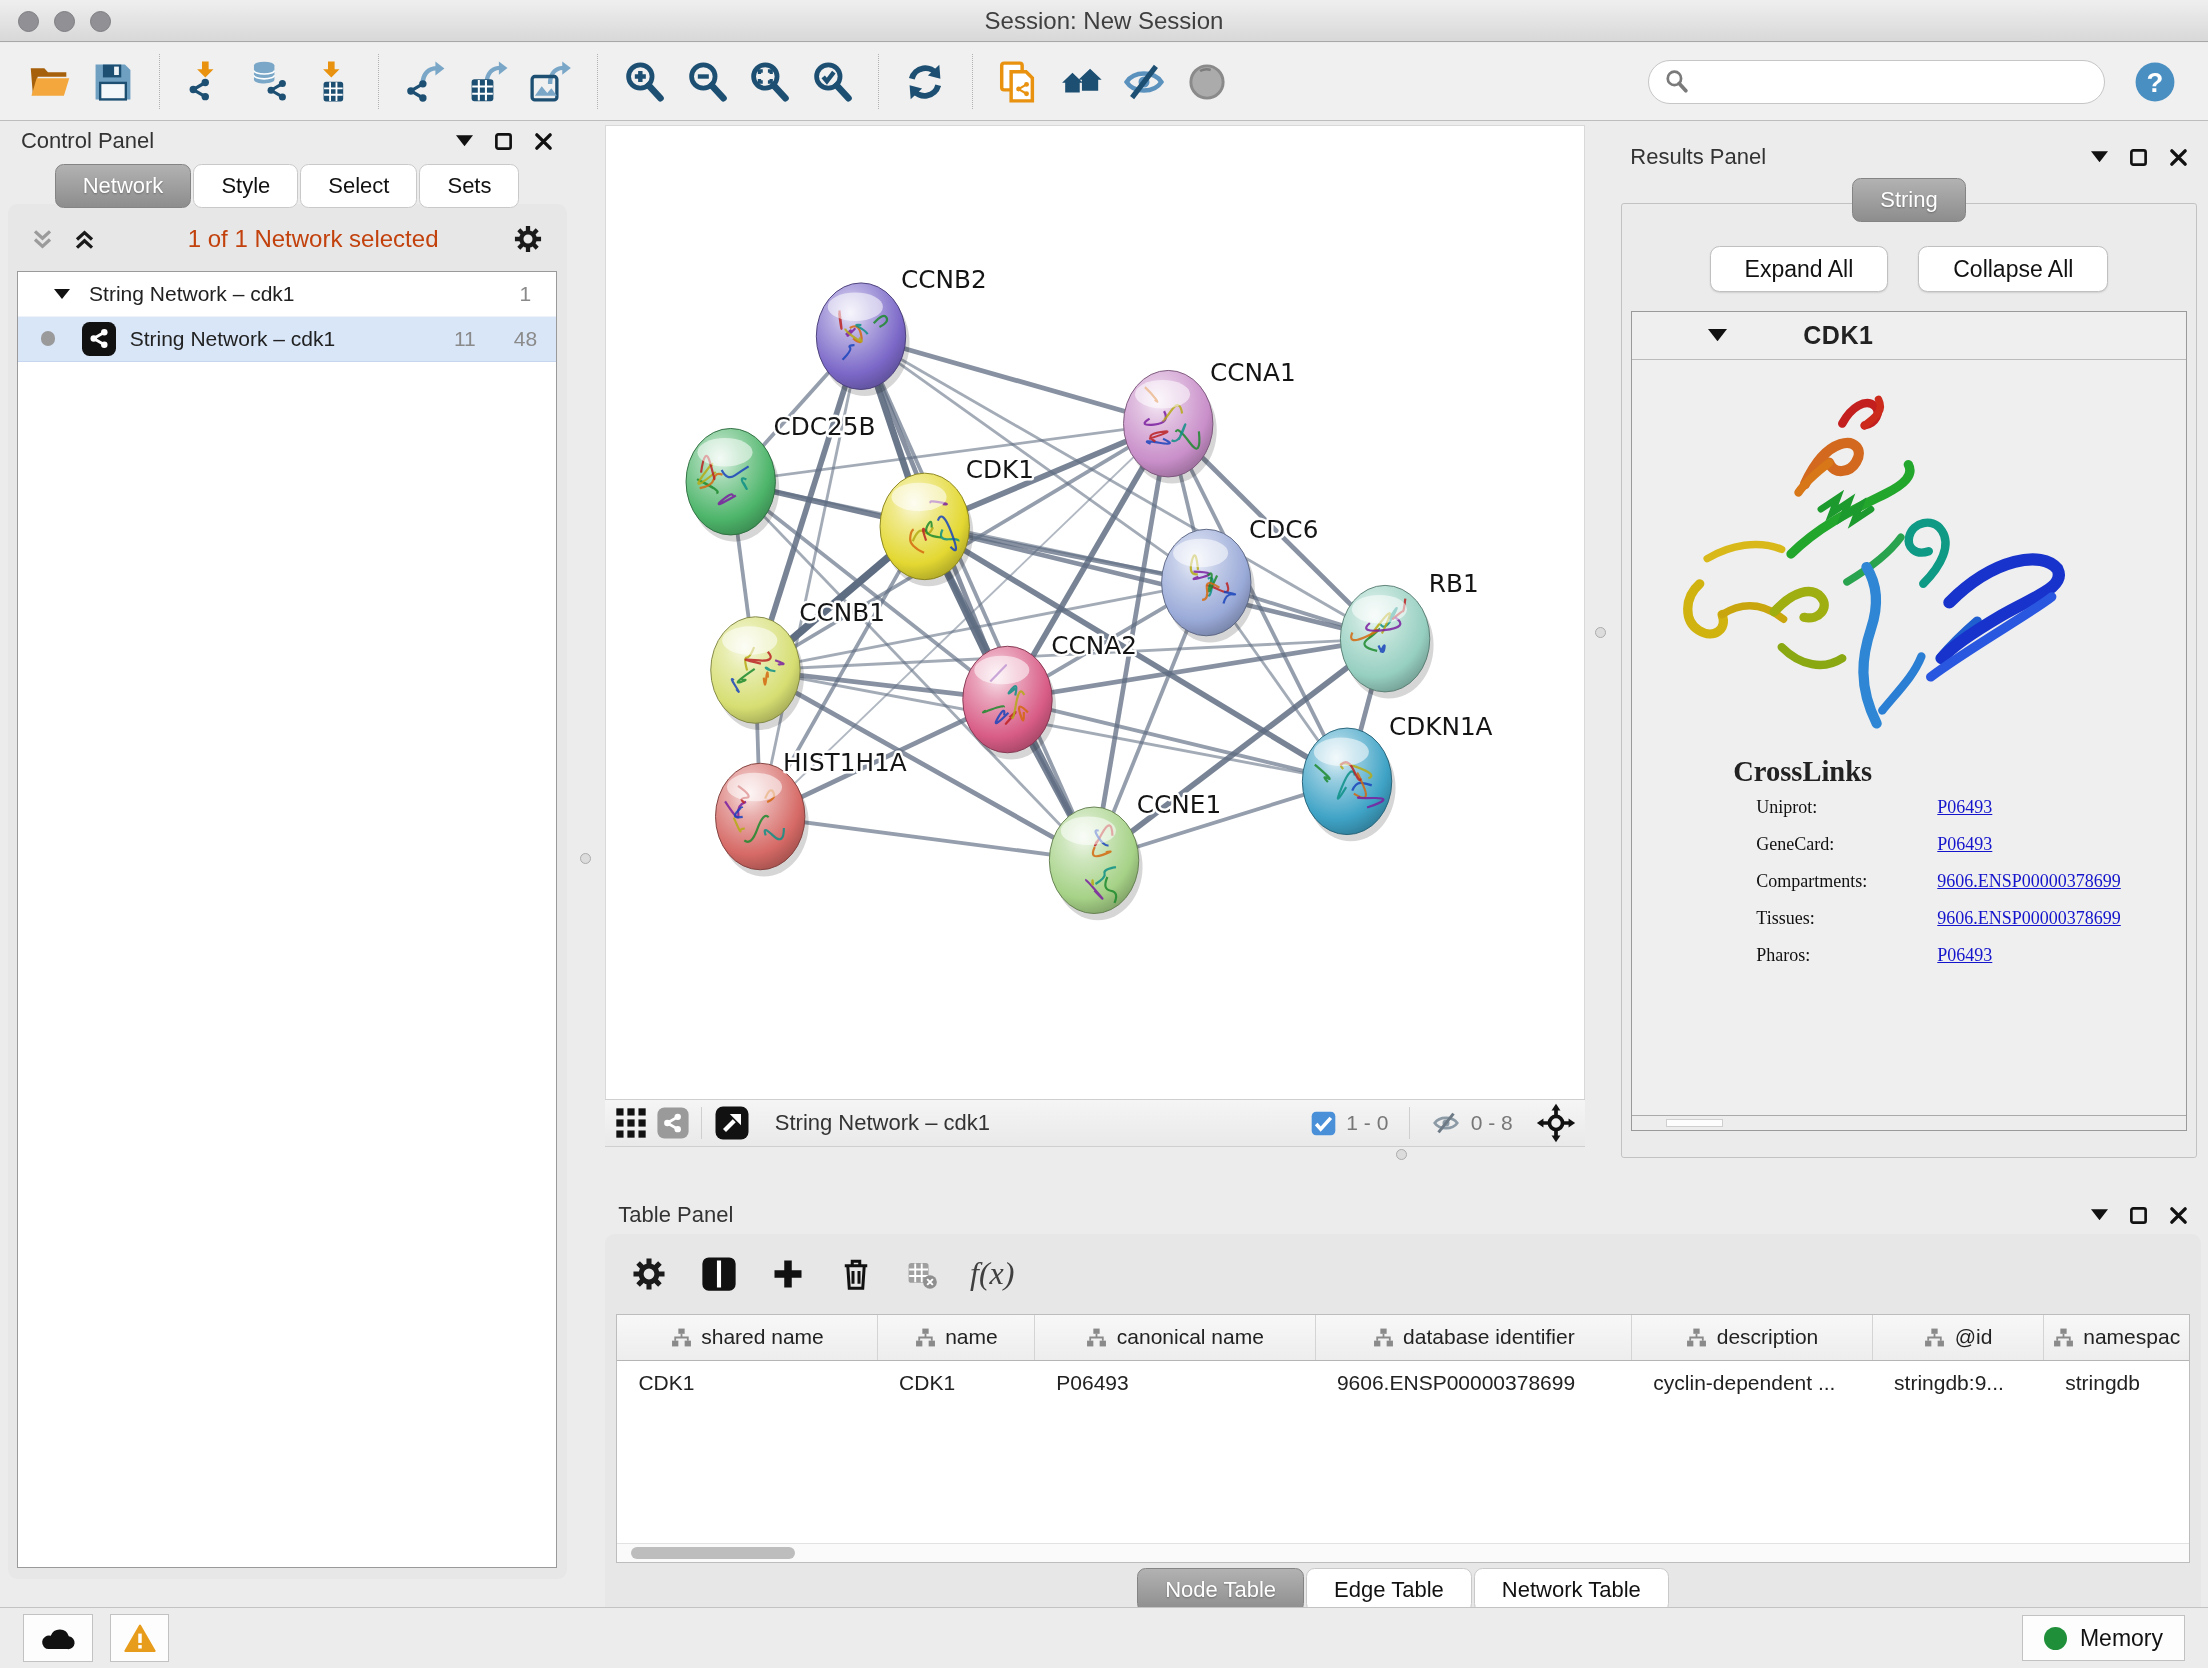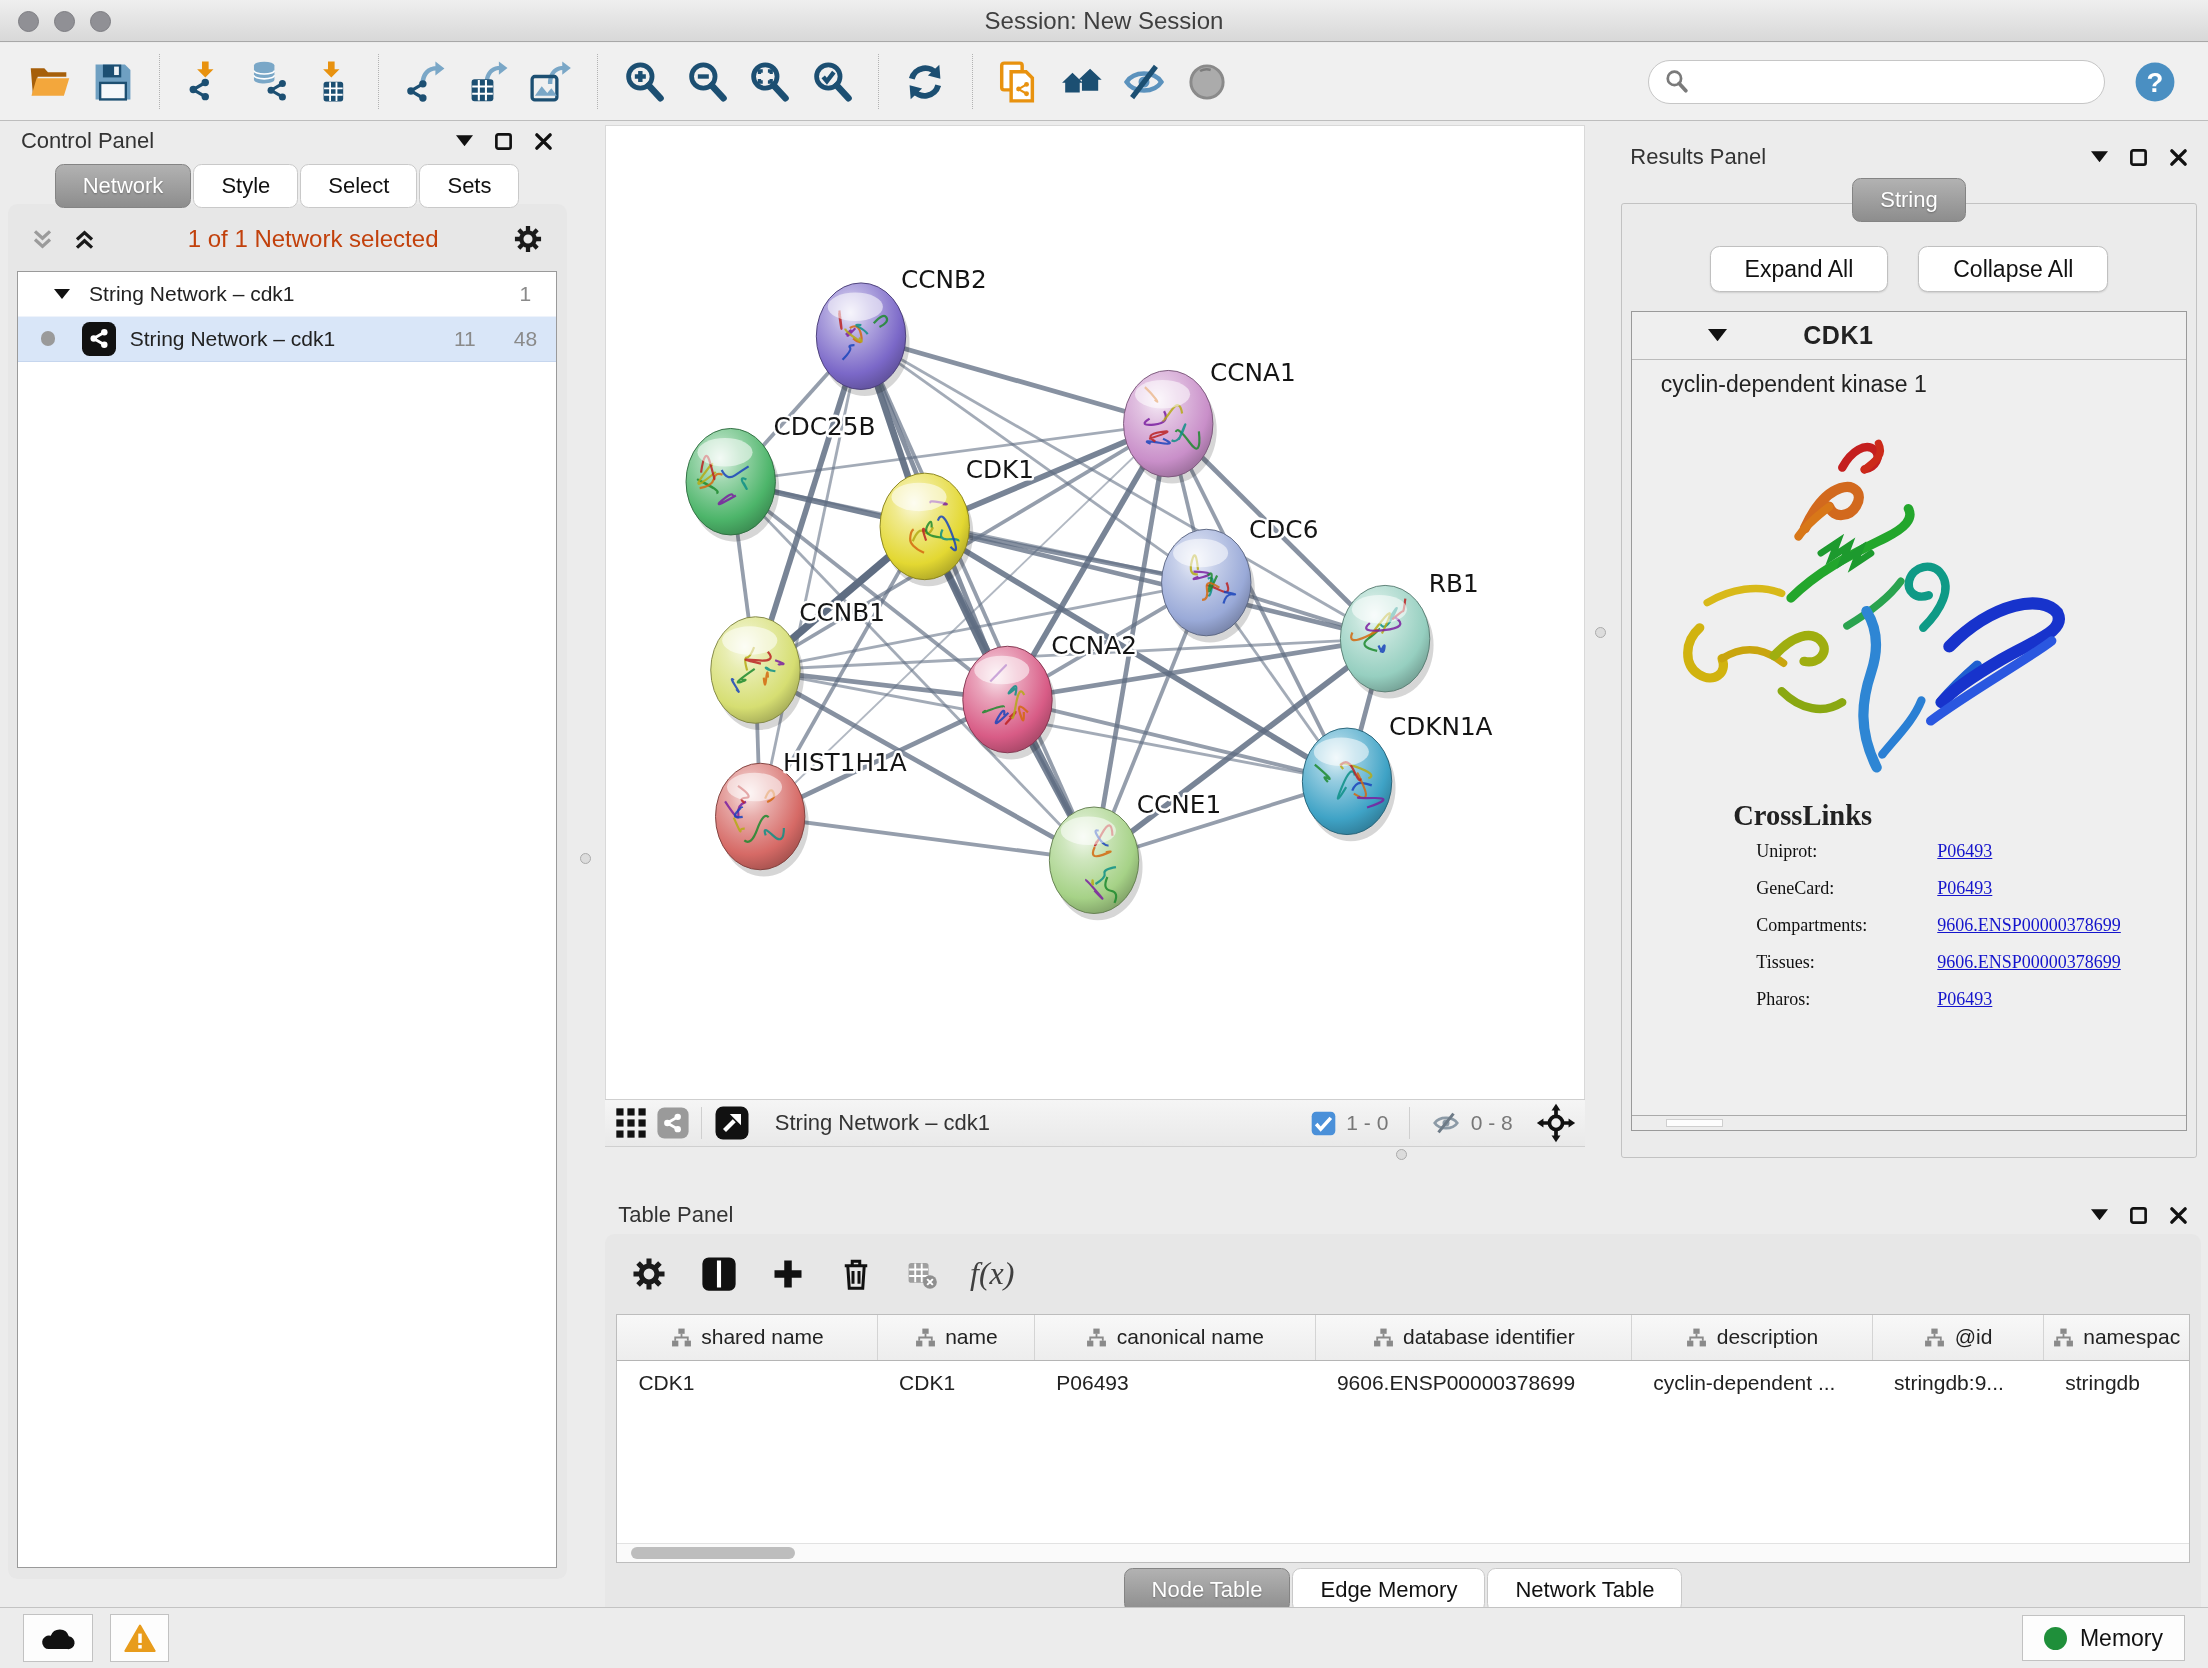--- a/index.html
+++ b/index.html
@@ -705,21 +705,20 @@
       <button class="rp-btn">Expand All</button>
       <button class="rp-btn">Collapse All</button>
     </div>
     <div class="gene-box">
       <div class="gene-header">
         <svg width="19" height="12.4" viewBox="0 0 20 13">
             <use href="#s-tri" width="20" height="13" style="color:#111"></use>
           </svg>
         <span class="gene-name">CDK1</span>
       </div>
-      <div class="gene-desc">cyclin-dependent kinase 1</div>
       <div class="protein-wrap">
         <svg width="447" height="388" viewBox="0 0 480 400">
           <g fill="none" stroke-linecap="round">
             <path d="M215 60 C225 42 240 33 250 41 C257 48 251 60 239 62" stroke="#c41f1f" stroke-width="9"></path>
             <path d="M239 62 C252 52 260 46 254 34" stroke="#cc2a1a" stroke-width="8"></path>
             <path d="M175 125 C185 103 198 87 213 82 C228 77 238 88 230 101 C223 113 206 115 201 102" stroke="#d2691e" stroke-width="11"></path>
             <path d="M201 102 C188 112 176 122 168 134" stroke="#d87718" stroke-width="9"></path>
             <path d="M62 232 C45 247 45 272 61 282 C77 292 92 281 86 265" stroke="#d1b30f" stroke-width="10"></path>
             <path d="M86 265 C110 250 132 254 152 270" stroke="#c9a50e" stroke-width="8"></path>
             <path d="M70 205 C95 190 125 185 150 195" stroke="#d8b919" stroke-width="8"></path>
@@ -858,21 +857,21 @@
         <div class="td" style="width:242px">cyclin-dependent ...</div>
         <div class="td" style="width:172px">stringdb:9...</div>
         <div class="td" style="width:145px">stringdb</div>
       </div>
       <div class="hscroll">
         <div class="hthumb"></div>
       </div>
     </div>
     <div class="tp-tabs">
       <div class="tab selected">Node Table</div>
-      <div class="tab">Edge Memory</div>
+      <div class="tab">Edge Table</div>
       <div class="tab">Network Table</div>
     </div>
   </div>
 </div>
 
 <div class="statusbar">
   <div class="sb-btn">
     <svg width="38" height="28.5" viewBox="0 0 28 20">
       <path d="M7.5 18 a5 5 0 1 1 1.2-9.8 A7 7 0 0 1 22 8.6 a4.6 4.6 0 0 1-1 9.4z" fill="#111"></path>
     </svg>

